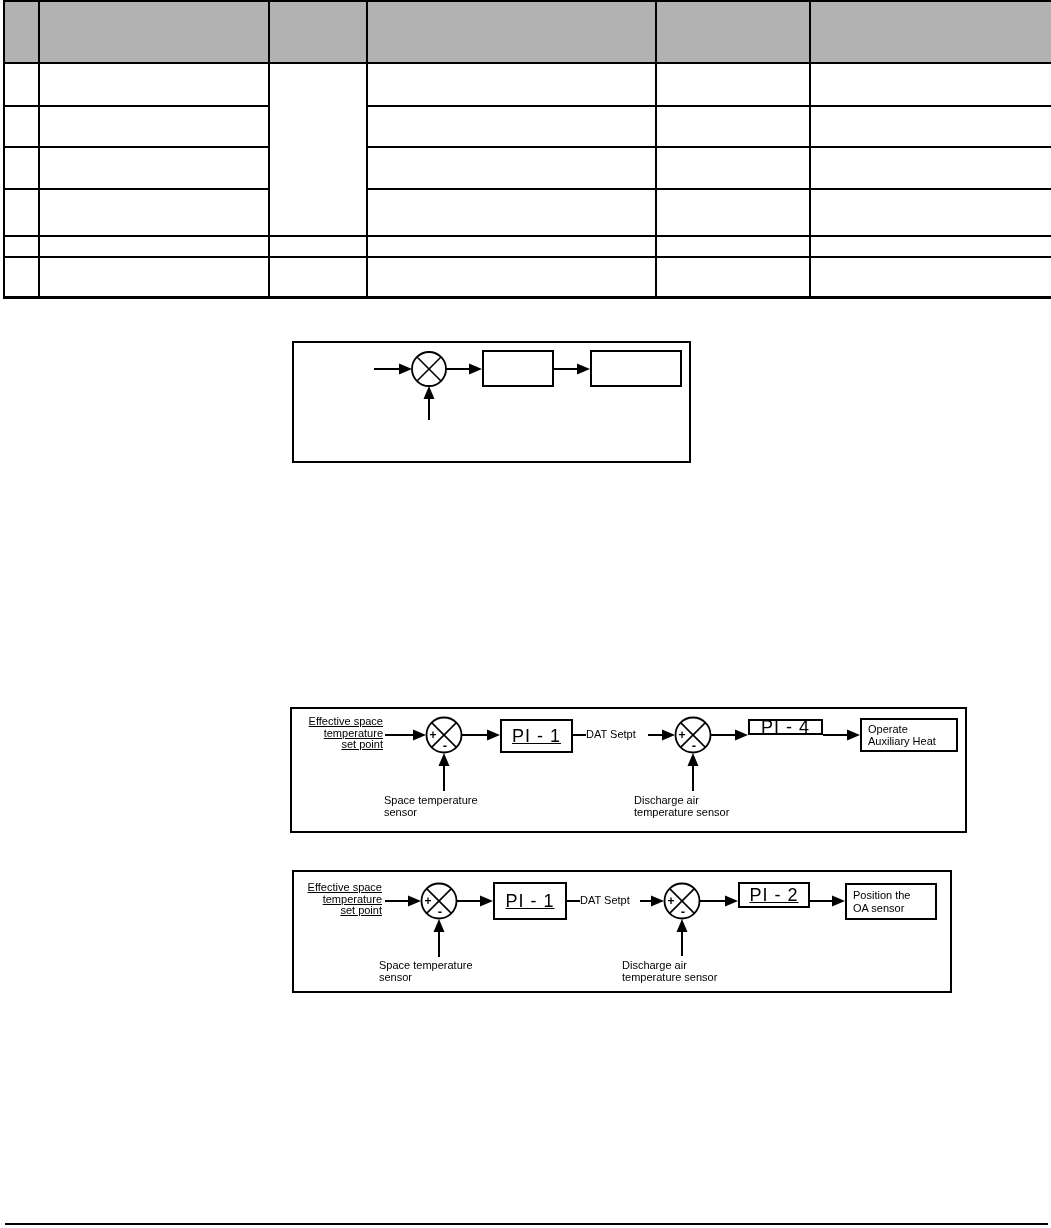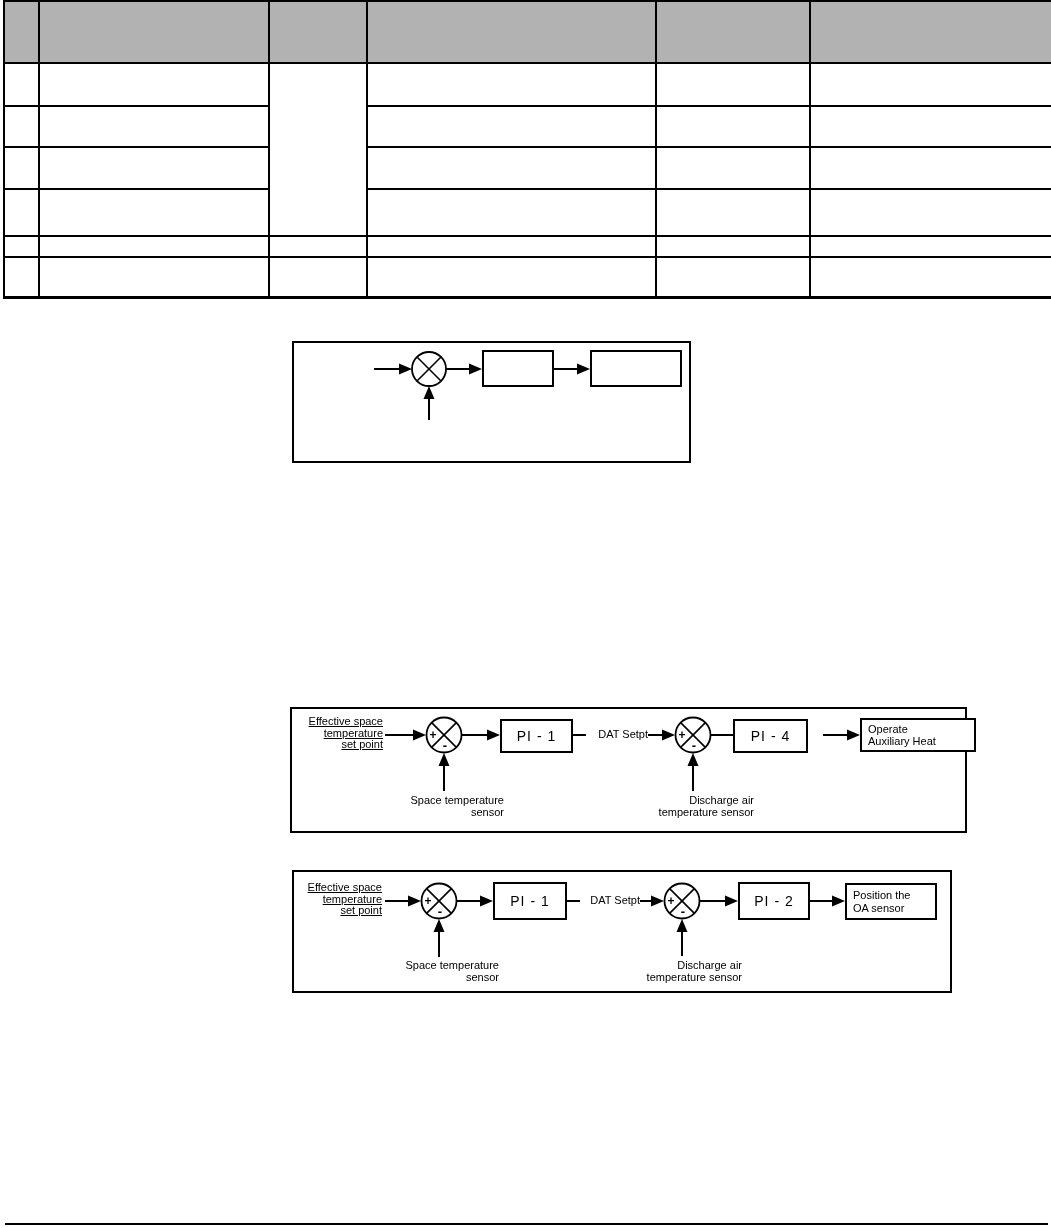--- a/index.html
+++ b/index.html
@@ -18,27 +18,27 @@
   .tbl tr.last td { border-bottom:3px solid #000; }
   
   .diagram { position:absolute; border:2px solid #000; background:#fff; }
   .dsvg { position:absolute; left:0; top:0; display:block; }
   svg text { font-family:"Liberation Sans", sans-serif; }
   .lbl {
     position:absolute; font-size:11px; line-height:11.5px;
     white-space:pre-line;
   }
   .lbl.right { text-align:right;text-decoration:underline; }
-  .lbl.center { text-align:right; }
+  .lbl.center { text-align:left; }
   .blk {
     position:absolute; border:2px solid #000; background:#fff;
     display:flex; align-items:center; justify-content:center;
     box-sizing:border-box;
   }
-  .blk.pi { font-size:14px; letter-spacing:1px; }
+  .blk.pi { font-size:18px; letter-spacing:1px;text-decoration:underline; }
   .blk.outblk {
     justify-content:flex-start; padding-left:6px;
     font-size:11px; line-height:12.5px; white-space:pre-line; text-align:left;
   }
   .blk.empty { background:#fff; }
   .footer-rule { position:absolute; background:#000; }
 </style>
 </head>
 <body>
 
@@ -182,22 +182,22 @@
       <g>
         <line x1="401" y1="82" x2="401" y2="56" stroke="#000" stroke-width="2"></line>
         <path d="M401 44 l-5.5 13 h11 z" fill="#000"></path>
       </g>
     </svg>
     <div class="lbl right" style="left:5px; top:7px; width:86px;">Effective space
 temperature
 set point</div>
     <div class="blk pi" style="left:208px; top:10px; width:73px; height:34px;">PI - 1</div>
     <div class="lbl center" style="left:294px; top:20px; width:62px;">DAT Setpt</div>
-    <div class="blk pi" style="left:441px; top:10px; width:75px; height:34px;">PI - 4</div>
-    <div class="blk outblk" style="left:568px; top:9px; width:116px; height:34px;">Operate
+    <div class="blk pi" style="left:456px; top:10px; width:75px; height:16px;">PI - 4</div>
+    <div class="blk outblk" style="left:568px; top:9px; width:98px; height:34px;">Operate
 Auxiliary Heat</div>
     <div class="lbl center" style="left:92px; top:86px; width:120px;">Space temperature
 sensor</div>
     <div class="lbl center" style="left:342px; top:86px; width:120px;">Discharge air
 temperature sensor</div>
   </div>
 
   <div class="diagram" style="left:292px; top:870px; width:656px; height:119px;">
     <svg class="dsvg" width="656" height="119" viewBox="0 0 656 119">
       <g>
@@ -242,21 +242,21 @@
       <g>
         <line x1="388" y1="84" x2="388" y2="59" stroke="#000" stroke-width="2"></line>
         <path d="M388 47 l-5.5 13 h11 z" fill="#000"></path>
       </g>
     </svg>
     <div class="lbl right" style="left:2px; top:10px; width:86px;">Effective space
 temperature
 set point</div>
     <div class="blk pi" style="left:199px; top:10px; width:74px; height:38px;">PI - 1</div>
     <div class="lbl center" style="left:286px; top:23px; width:60px;">DAT Setpt</div>
-    <div class="blk pi" style="left:444px; top:10px; width:72px; height:38px;">PI - 2</div>
+    <div class="blk pi" style="left:444px; top:10px; width:72px; height:26px;">PI - 2</div>
     <div class="blk outblk" style="left:551px; top:11px; width:92px; height:37px;">Position the
 OA sensor</div>
     <div class="lbl center" style="left:85px; top:88px; width:120px;">Space temperature
 sensor</div>
     <div class="lbl center" style="left:328px; top:88px; width:120px;">Discharge air
 temperature sensor</div>
   </div>
 
   <div class="footer-rule" style="left:5px; top:1223px; width:1043px; height:2px;"></div>
 

